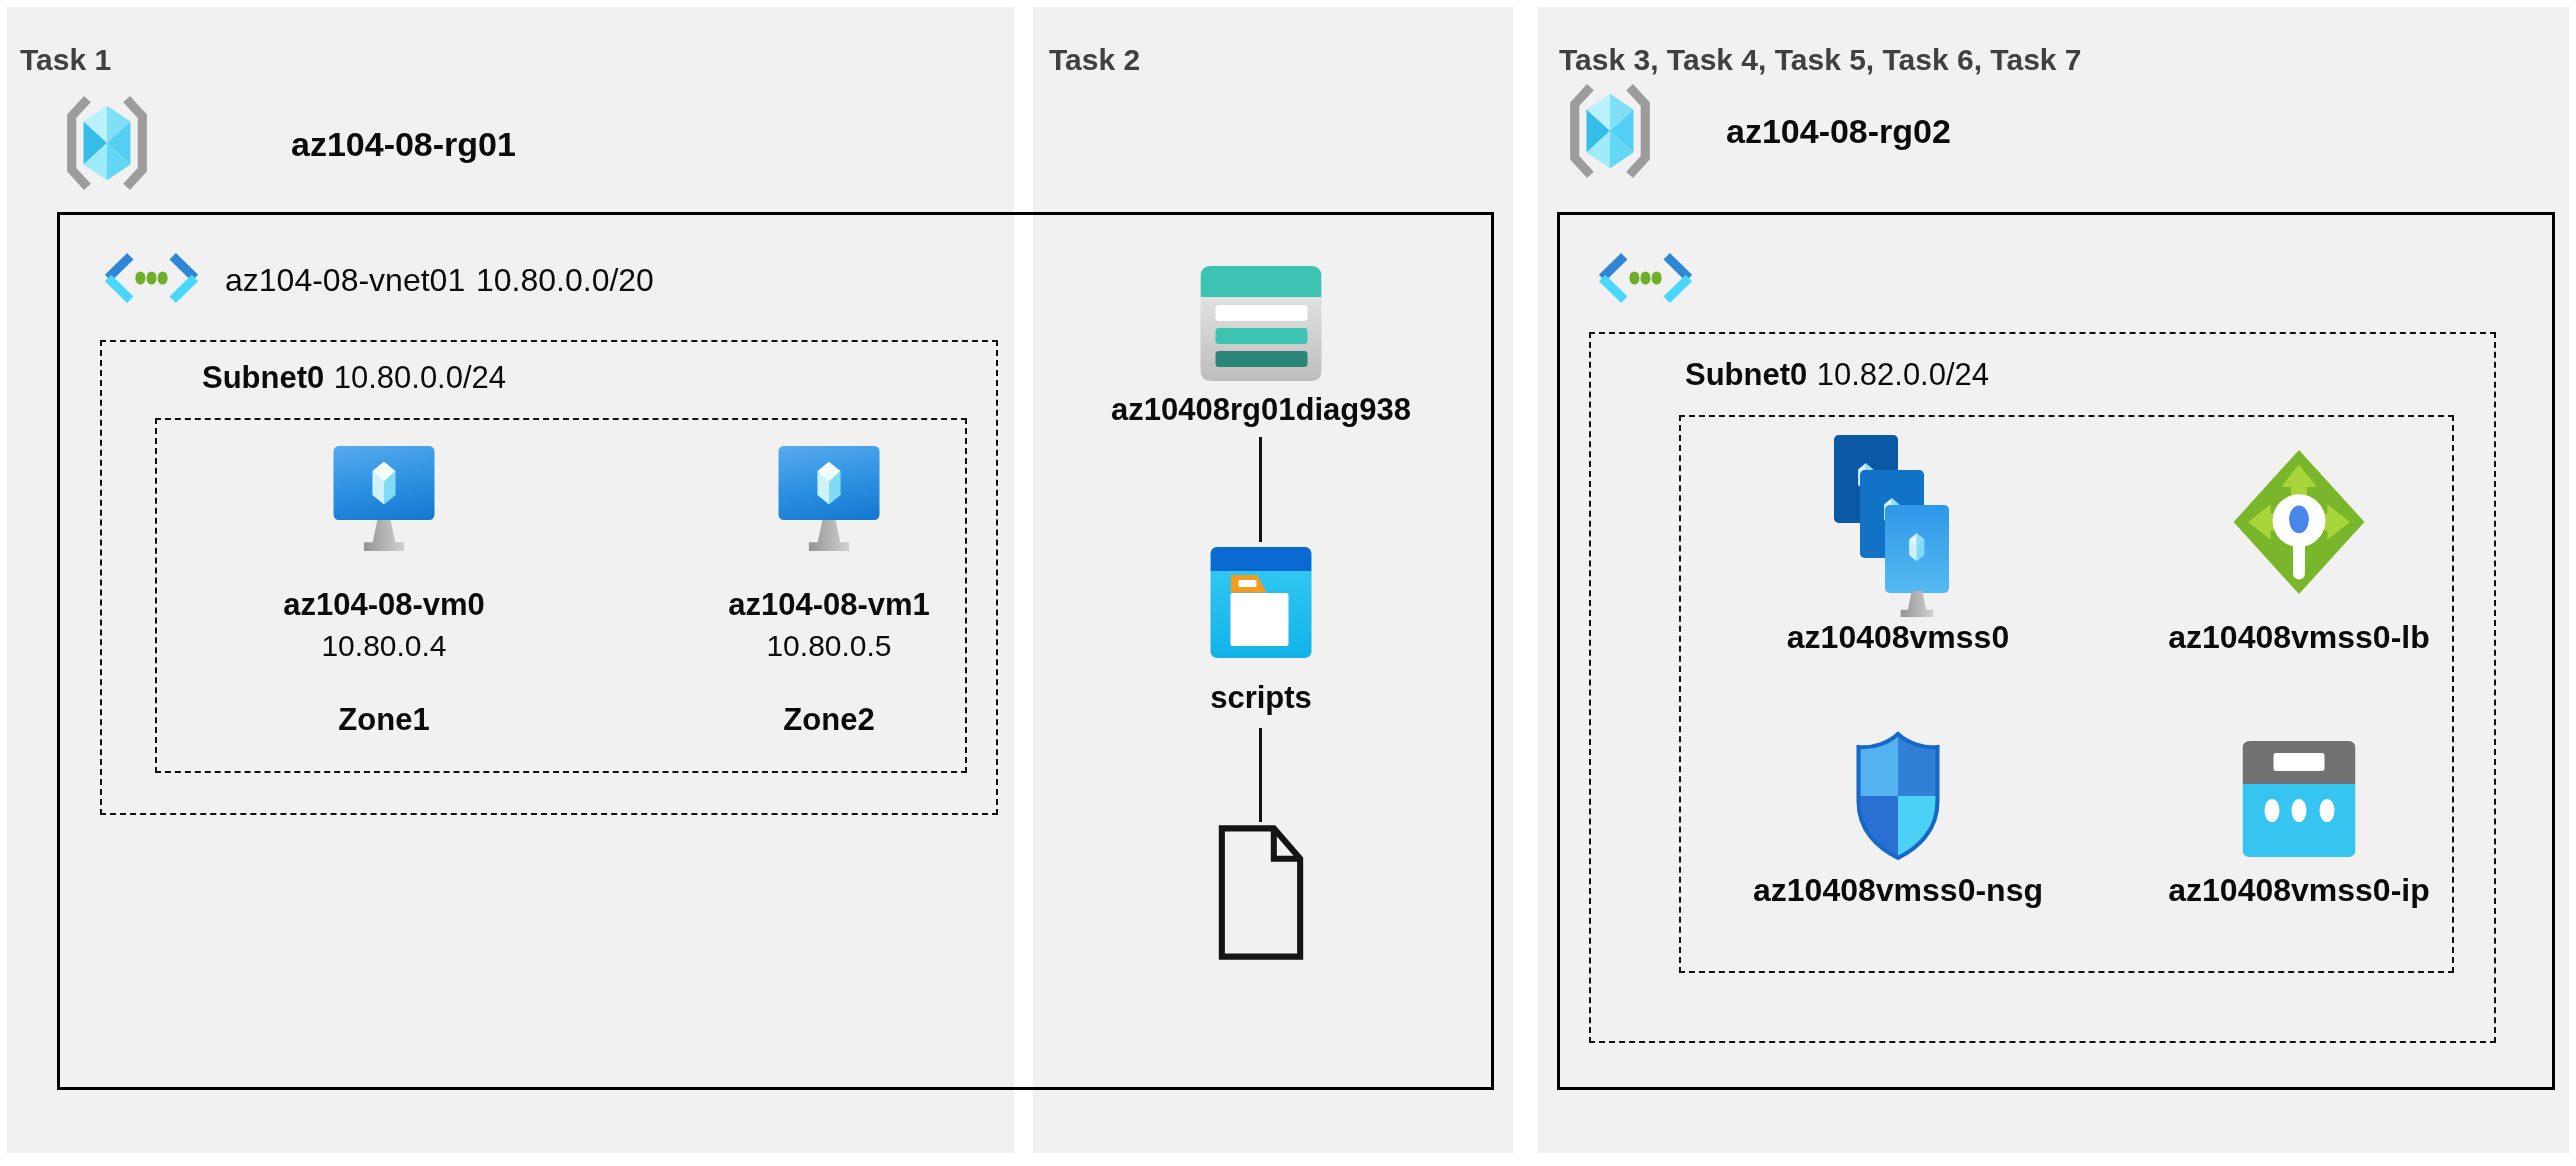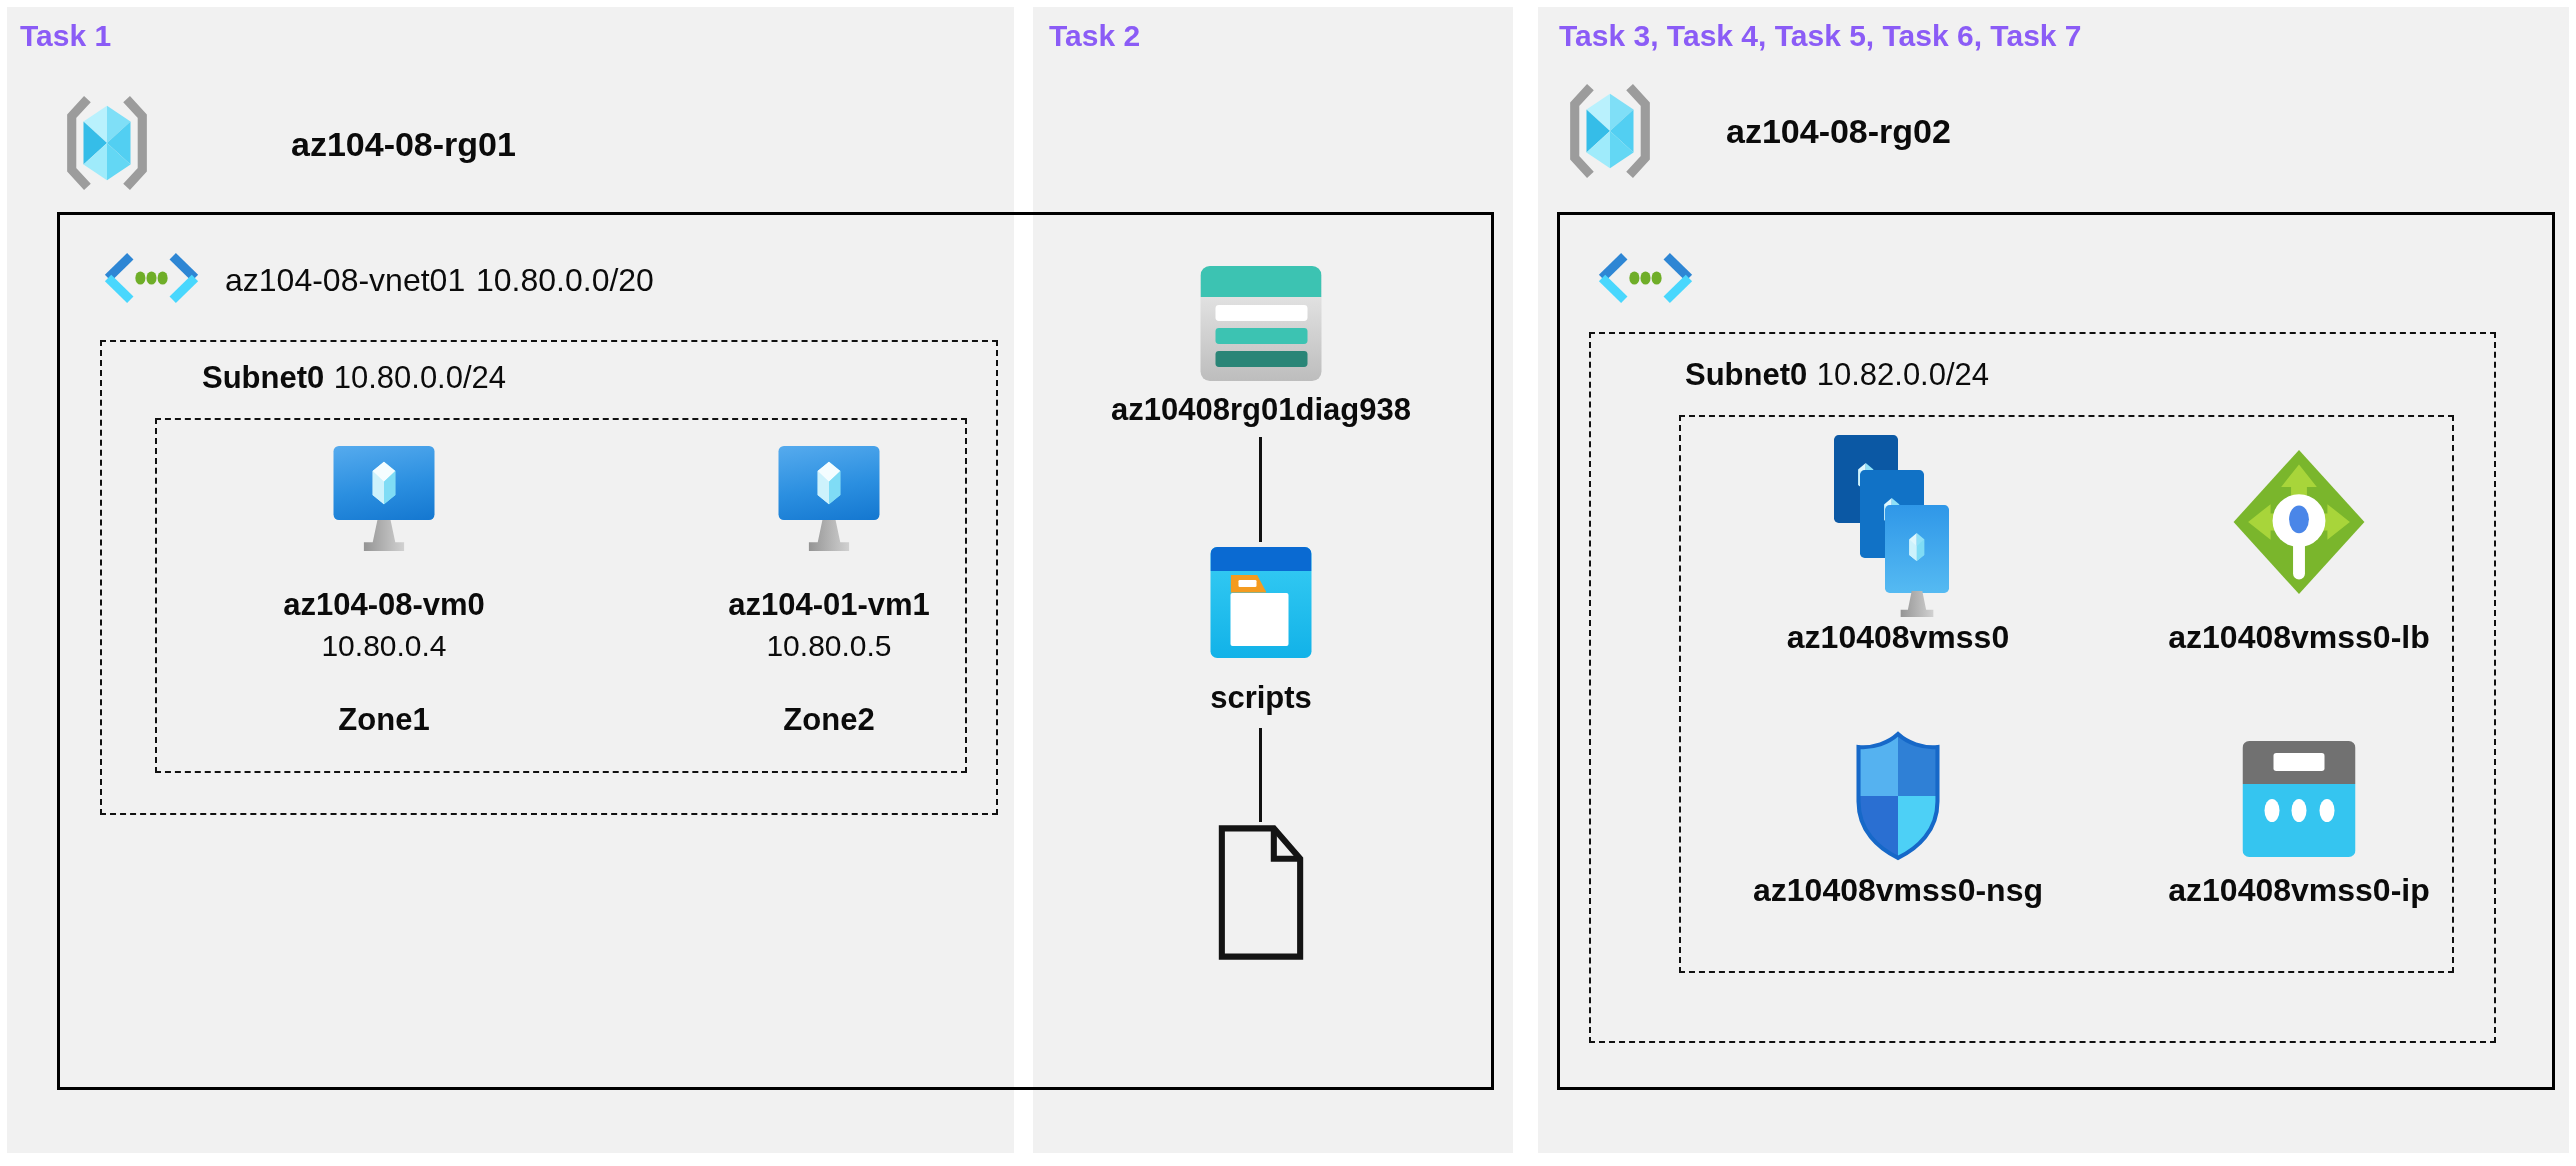--- a/index.html
+++ b/index.html
@@ -13,21 +13,21 @@
   .solid-box{position:absolute;border:3.4px solid #000;box-sizing:border-box;}
   #box1{left:57px;top:212px;width:1437px;height:878px;}
   #box2{left:1557px;top:212px;width:998px;height:878px;}
 
   .dashed-box{position:absolute;border:2.7px dashed #111;box-sizing:border-box;}
   #sn1{left:100px;top:340px;width:898px;height:475px;}
   #sn1i{left:155px;top:418px;width:812px;height:355px;}
   #sn2{left:1589px;top:332px;width:907px;height:711px;}
   #sn2i{left:1679px;top:415px;width:775px;height:558px;}
 
-  .task-hdr{position:absolute;font-weight:700;font-size:30px;line-height:1.15;color:#8b5cf6;white-space:nowrap;}
+  .task-hdr{position:absolute;font-weight:700;font-size:30px;line-height:1.15;color:#404040;white-space:nowrap;margin-top:24px;}
   #h1{left:20px;top:19px;} #h2{left:1049px;top:19px;} #h3{left:1559px;top:19px;}
 
   .row-lbl{position:absolute;font-weight:700;font-size:34px;white-space:nowrap;}
   #rg1-lbl{left:291px;top:125px;} #rg2-lbl{left:1726px;top:112px;}
   .vnet-lbl{position:absolute;font-size:32px;white-space:nowrap;}
   .vnet-lbl b{font-weight:400;} .vnet-lbl .cidr{font-weight:400;margin-left:10.8px;}
   #v1-lbl{left:225px;top:262px;} #v2-lbl{left:1719px;top:262px;}
   .subnet-lbl{position:absolute;font-size:31px;white-space:nowrap;}
   .subnet-lbl b{font-weight:700;} .subnet-lbl .cidr{font-weight:400;margin-left:9.4px;}
   #s1-lbl{left:202px;top:360px;} #s2-lbl{left:1685px;top:357px;text-align:center;}
@@ -183,21 +183,21 @@
     <div class="vm-screen"></div>
     <svg class="vm-crystal" width="27" height="44" viewBox="0 0 40 66">
       <polygon points="20,1 3,15 3,51 20,65" fill="#dff7fd"></polygon>
       <polygon points="20,1 37,15 37,51 20,65" fill="#8fe0f7"></polygon>
       <polygon points="20,1 3,15 20,31 37,15" fill="#f4fdff"></polygon>
       <polygon points="3,15 3,51 20,65 20,31" fill="#cdf2fc"></polygon>
       <polygon points="37,15 37,51 20,65 20,31" fill="#7fdcf5"></polygon>
     </svg>
     <div class="vm-stand"></div>
   </div>
-  <div class="res-lbl" style="left:829px;top:587px;font-size:31px;">az104-01-vm1</div>
+  <div class="res-lbl" style="left:829px;top:587px;font-size:31px;">az104-08-vm1</div>
   <div class="ip-lbl" style="left:829px;top:629px;">10.80.0.5</div>
   <div class="res-lbl" style="left:829px;top:702px;font-size:31px;">Zone2</div>
 
   <div class="st-icon cx" style="left:1261px;top:266px;">
     <div class="st-head"></div>
     <div class="st-row st-r1"></div>
     <div class="st-row st-r2"></div>
     <div class="st-row st-r3"></div>
   </div>
   <div class="res-lbl" style="left:1261px;top:392px;font-size:31px;">az10408rg01diag938</div>

